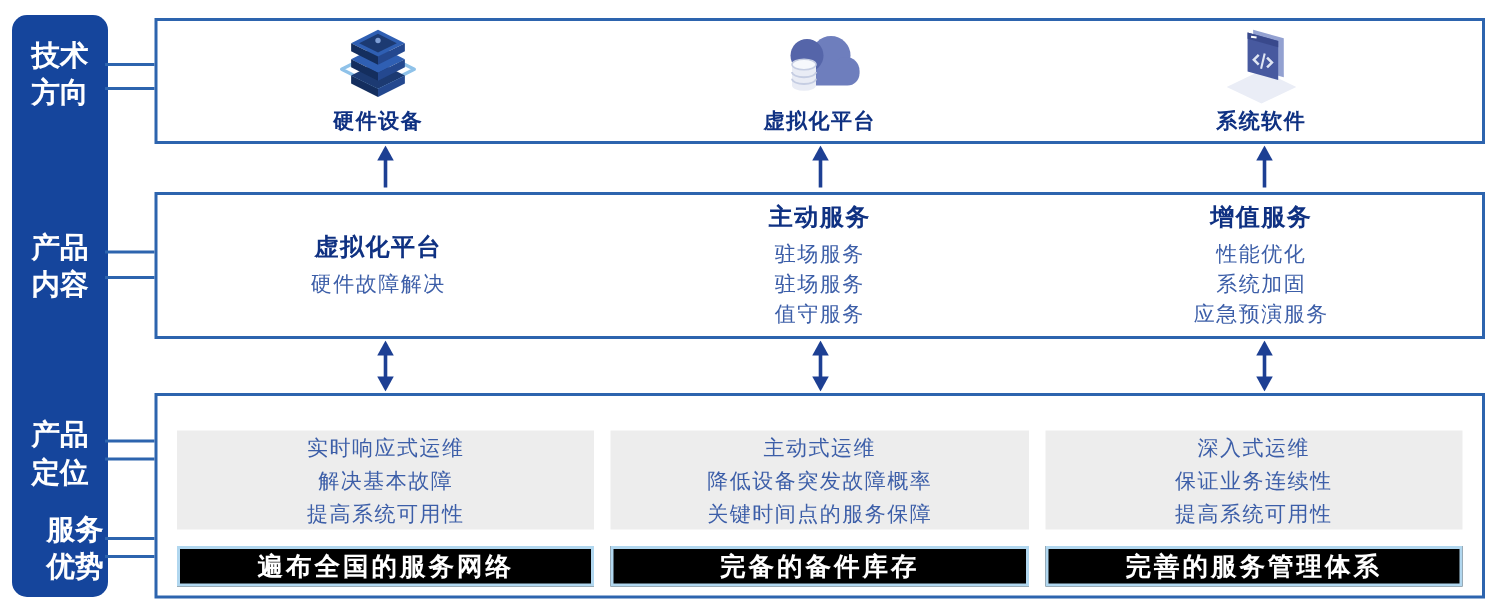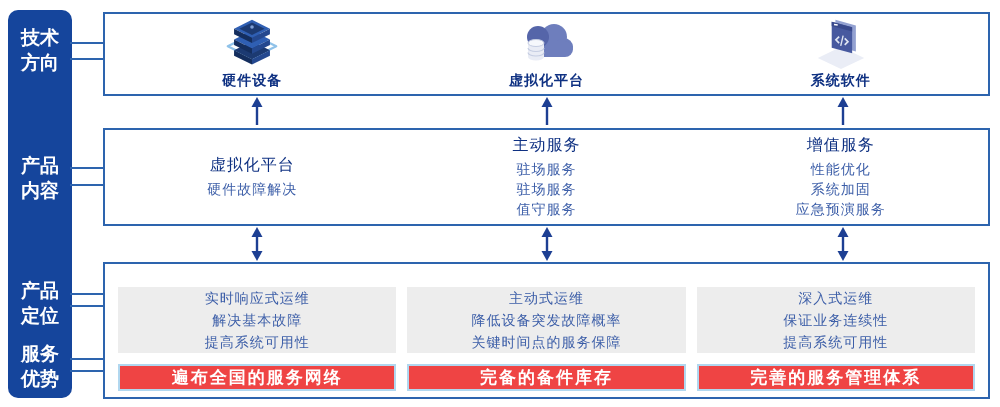--- a/index.html
+++ b/index.html
@@ -15,21 +15,21 @@
     background:#15459c; border-radius:10px;padding-left:11px;
   }
   .side-label {
     position:absolute; left:0; width:100%; text-align:center;
     color:#ffffff; font-weight:bold; font-size:19px; line-height:25px;
   }
   .side-label span { display:block; }
   .side-label.l1 { top:15px; }
   .side-label.l2 { top:143px; }
   .side-label.l3 { top:268px; }
-  .side-label.l4 { top:331px; }
+  .side-label.l4 { top:331px;margin-left:10px; }
 
   
   .connector {
     position:absolute; left:70px; width:34px; height:2px; background:#2d64ae;
   }
 
   
   .box {
     position:absolute; left:103px; width:887px; background:#ffffff;
     border:2px solid #2d64ae; display:flex;
@@ -44,32 +44,32 @@
     justify-content:center; gap:2px;
   }
   .tech-icon { width:64px; height:52px; display:block; }
   .tech-label { font-size:14px; font-weight:bold; color:#0f3182; letter-spacing:1px; }
 
   
   .content-col {
     flex:1; display:flex; flex-direction:column; align-items:center;
     justify-content:center;
   }
-  .content-title { font-size:16px; font-weight:normal; color:#0f3182; letter-spacing:1px; margin-bottom:3px; }
+  .content-title { font-size:16px; font-weight:bold; color:#0f3182; letter-spacing:1px; margin-bottom:3px; }
   .content-item  { font-size:14px; color:#3c5ea8; line-height:20px; letter-spacing:1px; }
 
   
   .pos-col { flex:1; display:flex; flex-direction:column; }
   .pos-panel {
     height:71px; background:#ededed; display:flex; flex-direction:column;
     align-items:center; justify-content:center;margin-top:12px;
   }
   .pos-line { font-size:14px; color:#3c5ea8; line-height:22px; letter-spacing:1px; }
   .adv-bar {
-    margin-top:11px; height:36px; background:#ef4444; border:2px solid #b1d7ef;
+    margin-top:11px; height:36px; background:#000000; border:2px solid #b1d7ef;
     display:flex; align-items:center; justify-content:center;
     color:#ffffff; font-size:17px; font-weight:bold; letter-spacing:2px;
   }
 
   
   .arrow { position:absolute; width:16px; }
   .arrow.up  { top:97px;  height:30px; }
   .arrow.dbl { top:227px; height:34px; }
   .ax1 { left:249px; } .ax2 { left:539px; } .ax3 { left:835px; }
 </style>

